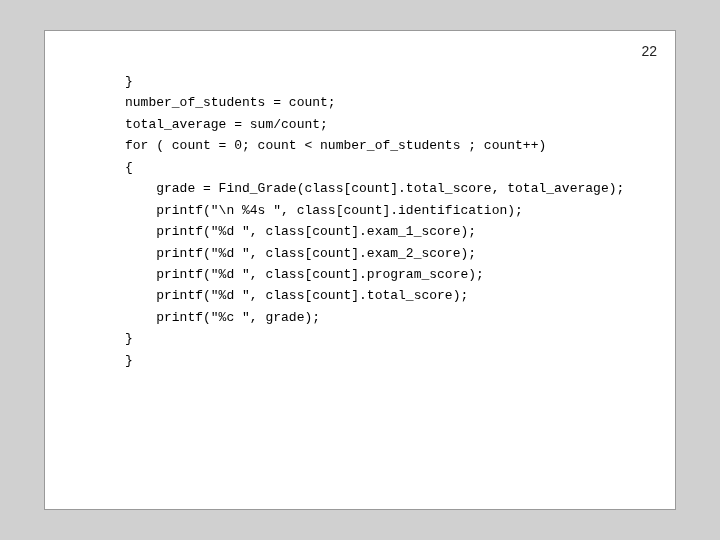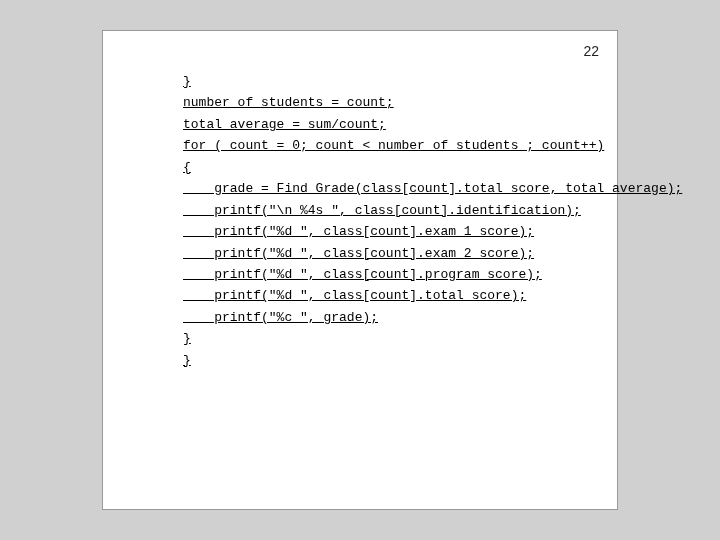--- a/index.html
+++ b/index.html
@@ -13,26 +13,25 @@
       width: 720px;
       height: 540px;
       display: flex;
       align-items: center;
       justify-content: center;
       font-family: 'Courier New', Courier, monospace;
     }
 
     .slide {
       background-color: #ffffff;
-      width: 516px;
+      width: 632px;
       height: 480px;
       position: relative;
       border: 1px solid #999;
       padding: 40px 50px 40px 80px;
-      text-decoration: underline;
     }
 
     .page-number {
       position: absolute;
       top: 12px;
       right: 18px;
       font-size: 14px;
       font-family: Arial, sans-serif;
       color: #222;
     }

